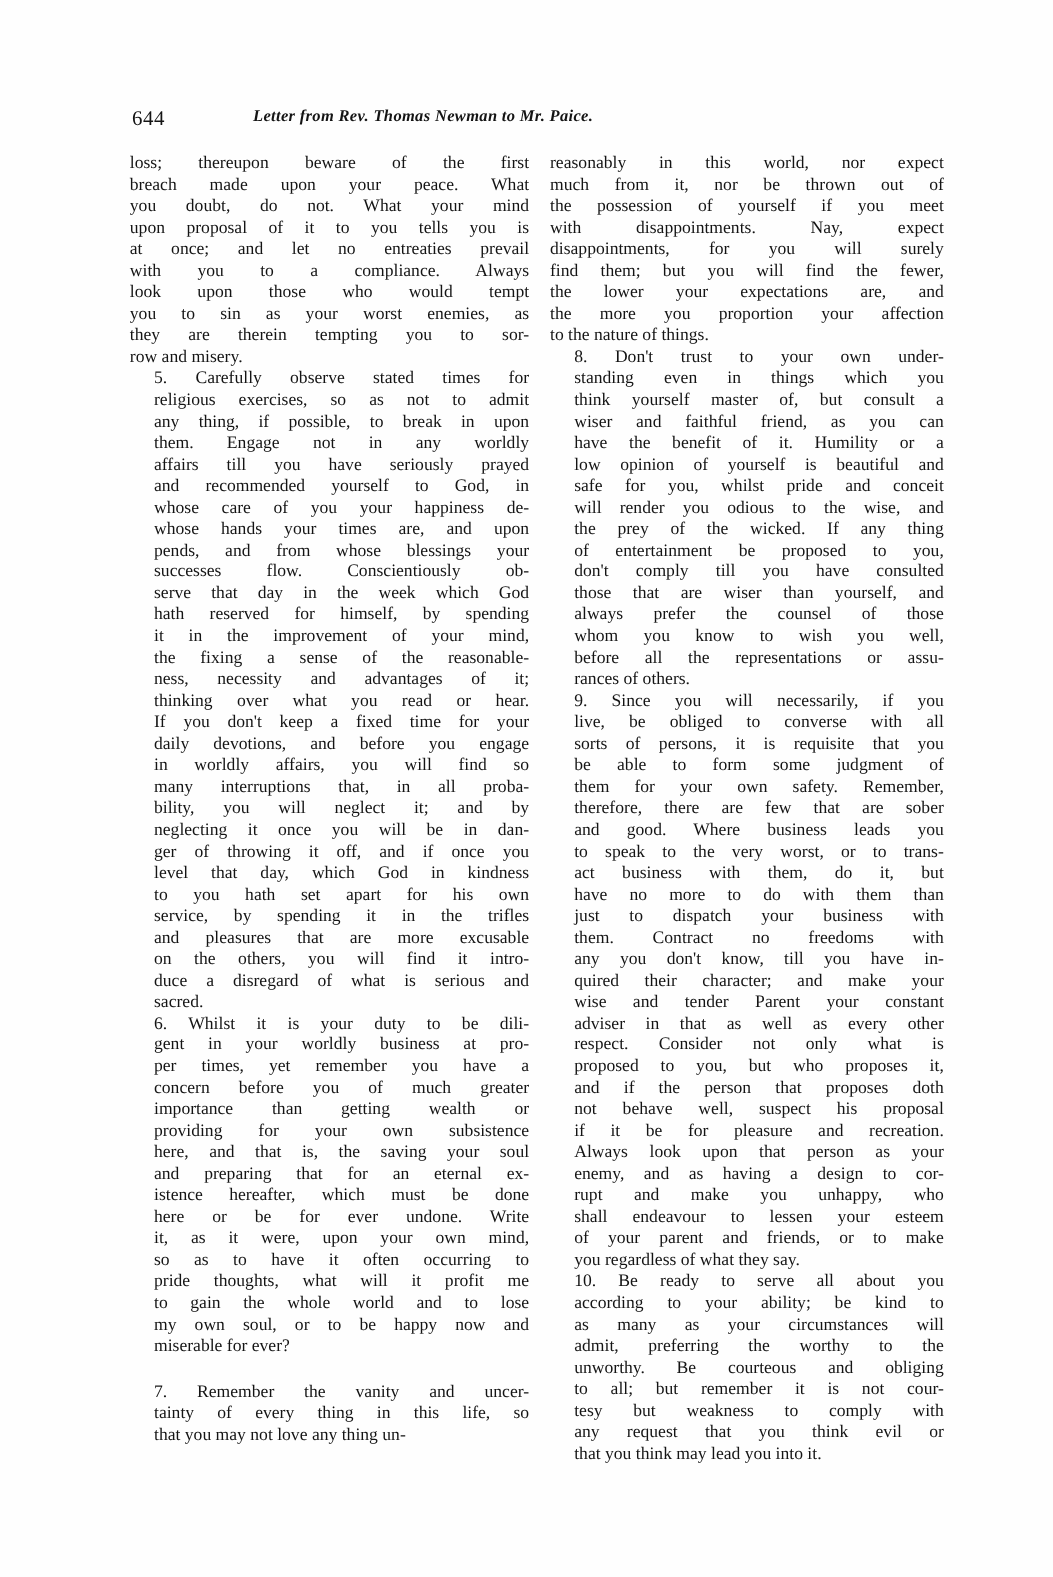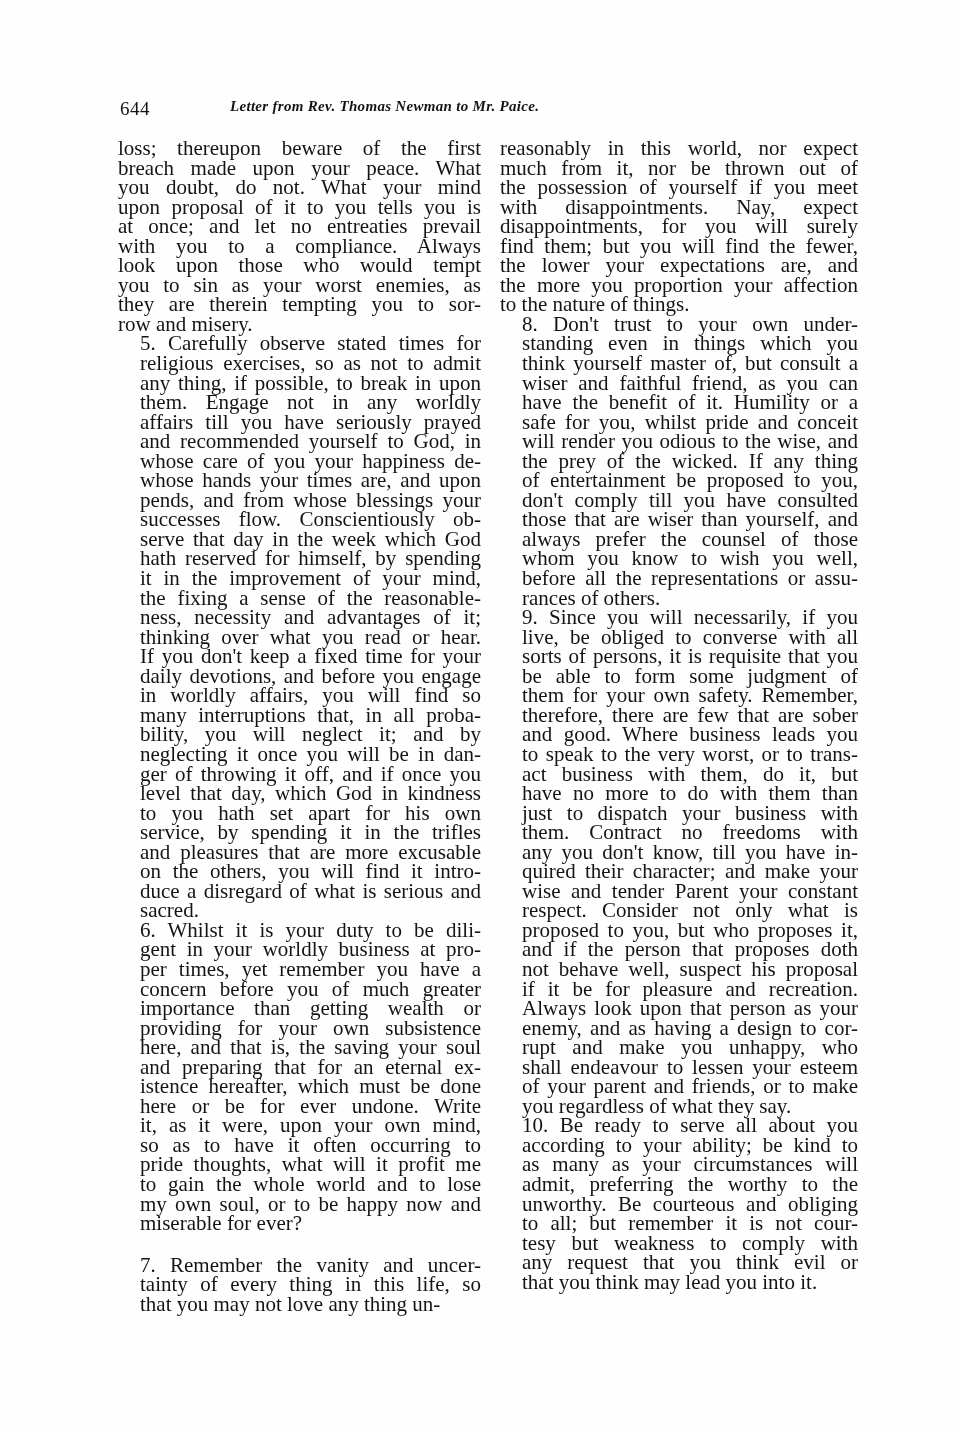--- a/index.html
+++ b/index.html
@@ -1,21 +1,21 @@
 <!DOCTYPE html>
 <html><head>
 <meta charset="utf-8">
 <style>
   html, body { margin: 0; padding: 0; background: #ffffff; }
   body { width: 957px; height: 1434px; position: relative; overflow: hidden; }
   .page { position: absolute; left: 0; top: 0; width: 957px; height: 1434px; background: #fefefe; color: #141414; font-family: "Liberation Serif", "DejaVu Serif", serif; }
   .header { position: absolute; top: 98px; left: 120px; width: 740px; height: 28px; }
   .page-number { position: absolute; left: 0; top: 0; font-size: 19px; letter-spacing: 0.5px; }
   .running-title { position: absolute; left: 110px; top: 0; font-size: 15px; font-style: italic; font-weight: bold; letter-spacing: 0.3px; }
-  .column { position: absolute; top: 139px; font-size: 21px; line-height: 19.55px; text-align: justify; }
+  .column { position: absolute; top: 139px; font-size: 16px; line-height: 19.55px; text-align: justify; }
   .col-left { left: 118px; width: 363px; }
   .col-right { left: 500px; width: 358px; }
   .para { margin: 0; text-indent: 0; hyphens: manual; }
   .para.indent { text-indent: 22px; }
   .line { display: block; text-align: justify; text-align-last: justify; white-space: nowrap; height: 19.55px; overflow: visible; }
   .line.last { text-align-last: left; }
 </style>
 </head>
 <body>
 
@@ -105,20 +105,21 @@
         <span class="line">the lower your expectations are, and</span>
         <span class="line">the more you proportion your affection</span>
         <span class="line last">to the nature of things.</span>
       </div>
       <div class="para indent">
         <span class="line" style="text-indent: 22px;">8. Don't trust to your own under-</span>
         <span class="line">standing even in things which you</span>
         <span class="line">think yourself master of, but consult a</span>
         <span class="line">wiser and faithful friend, as you can</span>
         <span class="line">have the benefit of it. Humility or a</span>
+        <span class="line">low opinion of yourself is beautiful and</span>
         <span class="line">safe for you, whilst pride and conceit</span>
         <span class="line">will render you odious to the wise, and</span>
         <span class="line">the prey of the wicked. If any thing</span>
         <span class="line">of entertainment be proposed to you,</span>
         <span class="line">don't comply till you have consulted</span>
         <span class="line">those that are wiser than yourself, and</span>
         <span class="line">always prefer the counsel of those</span>
         <span class="line">whom you know to wish you well,</span>
         <span class="line">before all the representations or assu-</span>
         <span class="line last">rances of others.</span>
@@ -132,20 +133,21 @@
         <span class="line">therefore, there are few that are sober</span>
         <span class="line">and good. Where business leads you</span>
         <span class="line">to speak to the very worst, or to trans-</span>
         <span class="line">act business with them, do it, but</span>
         <span class="line">have no more to do with them than</span>
         <span class="line">just to dispatch your business with</span>
         <span class="line">them. Contract no freedoms with</span>
         <span class="line">any you don't know, till you have in-</span>
         <span class="line">quired their character; and make your</span>
         <span class="line">wise and tender Parent your constant</span>
+        <span class="line">adviser in that as well as every other</span>
         <span class="line">respect. Consider not only what is</span>
         <span class="line">proposed to you, but who proposes it,</span>
         <span class="line">and if the person that proposes doth</span>
         <span class="line">not behave well, suspect his proposal</span>
         <span class="line">if it be for pleasure and recreation.</span>
         <span class="line">Always look upon that person as your</span>
         <span class="line">enemy, and as having a design to cor-</span>
         <span class="line">rupt and make you unhappy, who</span>
         <span class="line">shall endeavour to lessen your esteem</span>
         <span class="line">of your parent and friends, or to make</span>

